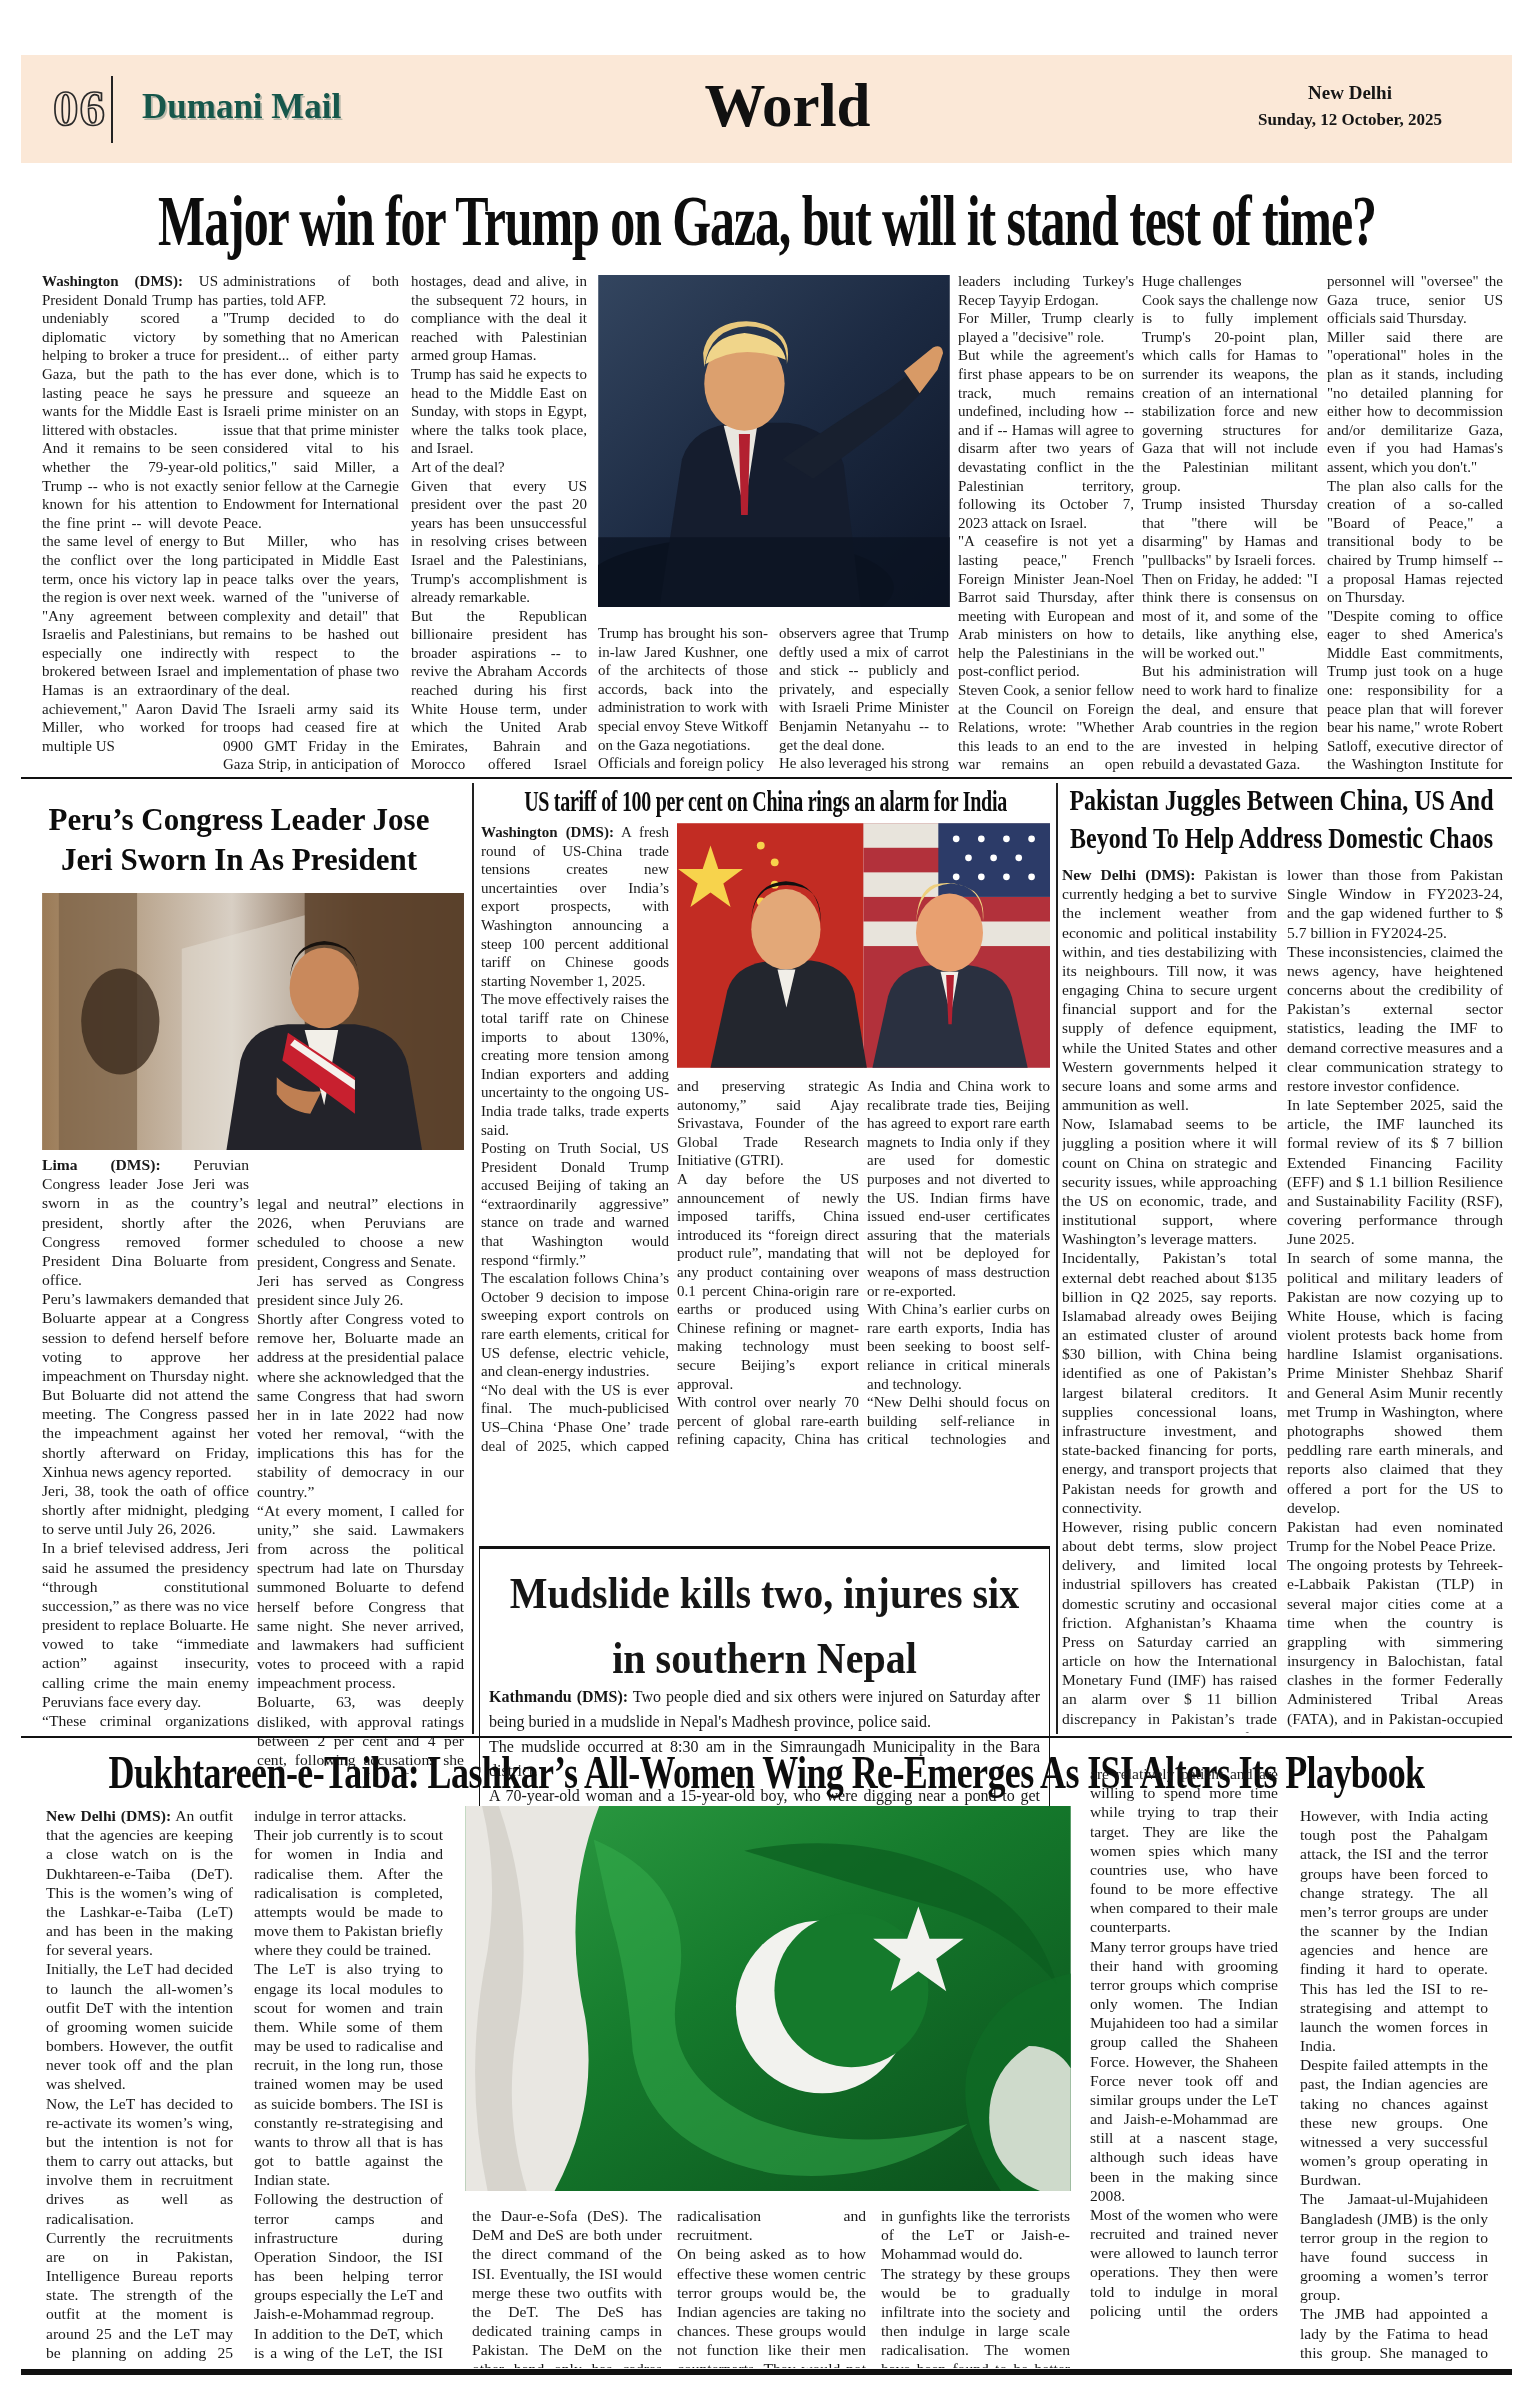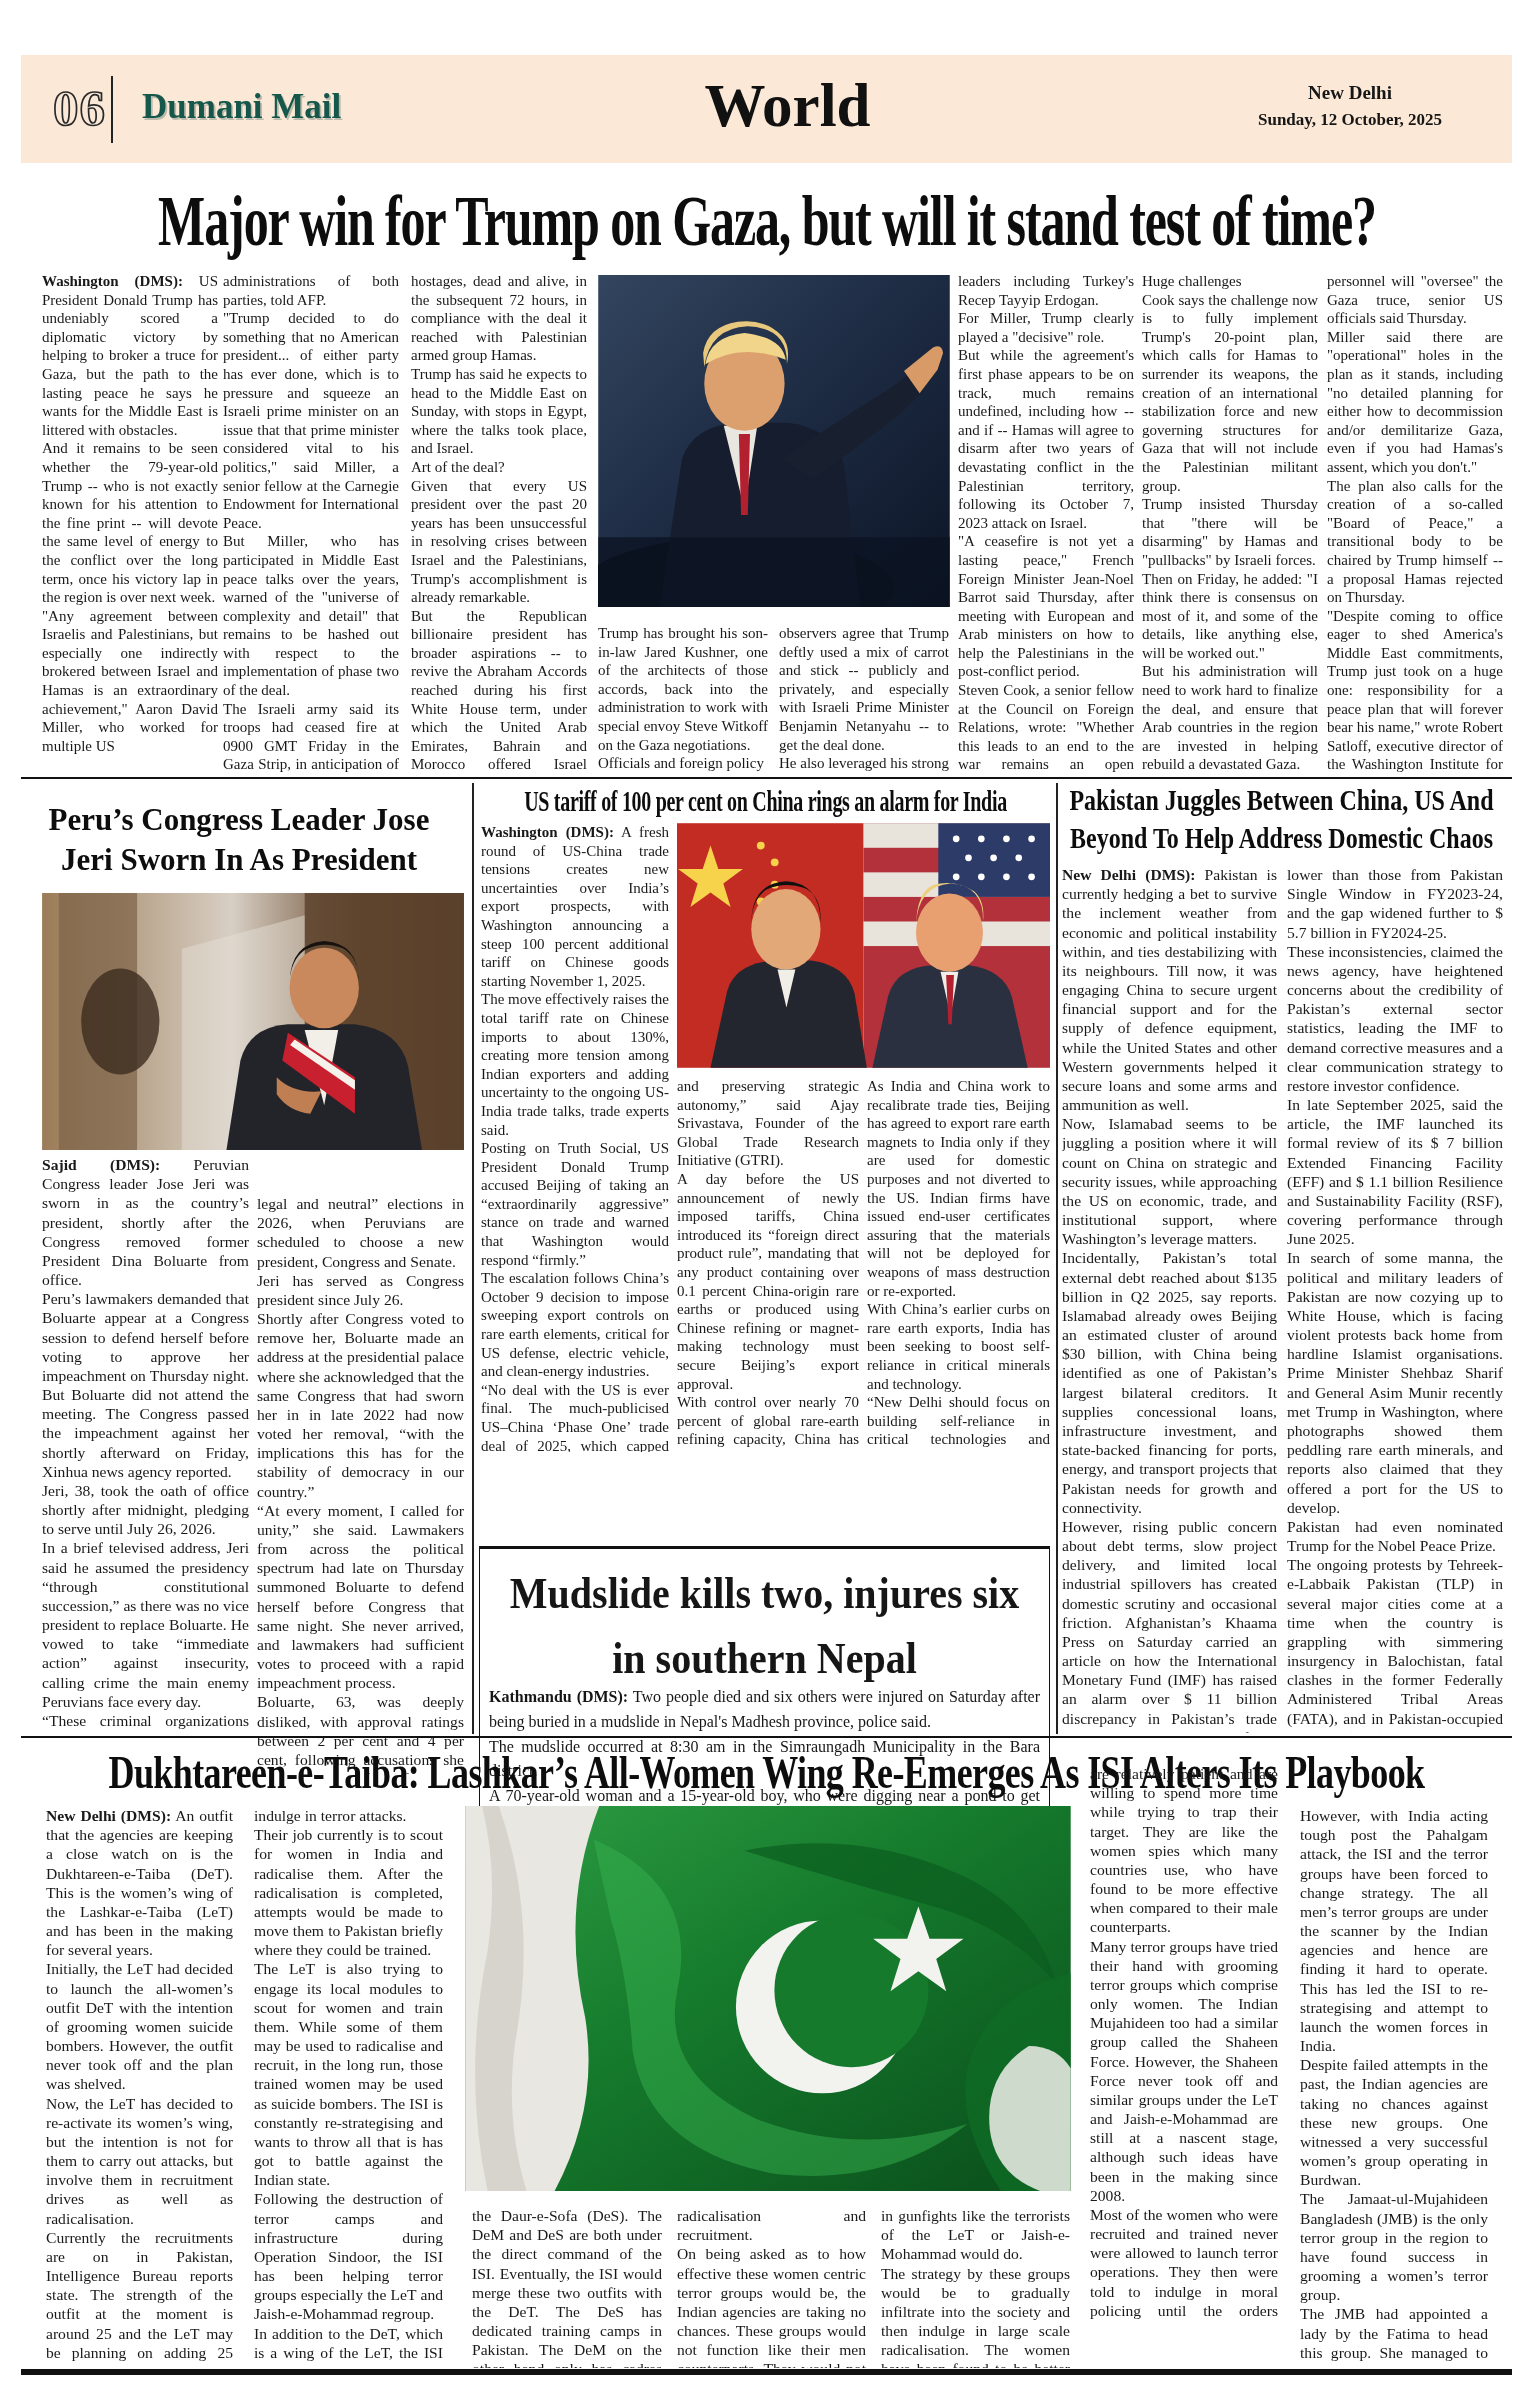--- a/index.html
+++ b/index.html
@@ -132,21 +132,21 @@
     <path d="M250 100 L470 40 L470 460 L250 460 Z" fill="#e7e2d9" opacity="0.45"></path>
     <path d="M330 460 L355 300 Q370 240 440 235 L560 235 Q640 245 655 310 L680 460 Z" fill="#23232a"></path>
     <path d="M470 245 L530 245 L505 380 Z" fill="#f2efe8"></path>
     <path d="M440 250 L560 330 L560 395 L430 300 Z" fill="#c8202f"></path>
     <path d="M452 262 L560 335 L560 352 L444 272 Z" fill="#f5f2ec"></path>
     <ellipse cx="505" cy="170" rx="62" ry="72" fill="#c9895c"></ellipse>
     <path d="M443 160 Q445 90 505 86 Q568 90 566 160 Q568 118 540 100 Q505 84 470 102 Q445 120 443 160 Z" fill="#17120e"></path>
     <path d="M420 330 Q450 360 500 355 L480 395 Q440 390 420 360 Z" fill="#bf7f52"></path>
     <ellipse cx="140" cy="230" rx="70" ry="95" fill="#3c2c1e" opacity="0.8"></ellipse>
   </svg>
-  <p class="abs btxt btxt28" style="left:42px;top:1155px;width:207px;height:580px;margin:0;"><b>Sajid (DMS):</b> <span>Peruvian Congress leader Jose Jeri was sworn in as the country’s president, shortly after the Congress removed former President Dina Boluarte from office.
+  <p class="abs btxt btxt28" style="left:42px;top:1155px;width:207px;height:580px;margin:0;"><b>Lima (DMS):</b> <span>Peruvian Congress leader Jose Jeri was sworn in as the country’s president, shortly after the Congress removed former President Dina Boluarte from office.
 Peru’s lawmakers demanded that Boluarte appear at a Congress session to defend herself before voting to approve her impeachment on Thursday night. But Boluarte did not attend the meeting. The Congress passed the impeachment against her shortly afterward on Friday, Xinhua news agency reported.
 Jeri, 38, took the oath of office shortly after midnight, pledging to serve until July 26, 2026.
 In a brief televised address, Jeri said he assumed the presidency “through constitutional succession,” as there was no vice president to replace Boluarte. He vowed to take “immediate action” against insecurity, calling crime the main enemy Peruvians face every day.
 “These criminal organizations are our enemies today,” Jeri said, adding that the fight against crime would rely on the National Police and the Armed Forces. He also pledged to ensure “transparent,</span></p>
   <p class="abs btxt btxt28" style="left:257px;top:1194px;width:207px;height:580px;margin:0;">legal and neutral” elections in 2026, when Peruvians are scheduled to choose a new president, Congress and Senate.
 Jeri has served as Congress president since July 26.
 Shortly after Congress voted to remove her, Boluarte made an address at the presidential palace where she acknowledged that the same Congress that had sworn her in in late 2022 had now voted her removal, “with the implications this has for the stability of democracy in our country.”
 “At every moment, I called for unity,” she said. Lawmakers from across the political spectrum had late on Thursday summoned Boluarte to defend herself before Congress that same night. She never arrived, and lawmakers had sufficient votes to proceed with a rapid impeachment process.
 Boluarte, 63, was deeply disliked, with approval ratings between 2 per cent and 4 per cent, following accusations she has illicitly profited from her office and is responsible for the lethal crackdowns on protests in favour of her predecessor.
 She denies any wrongdoing.</p>

